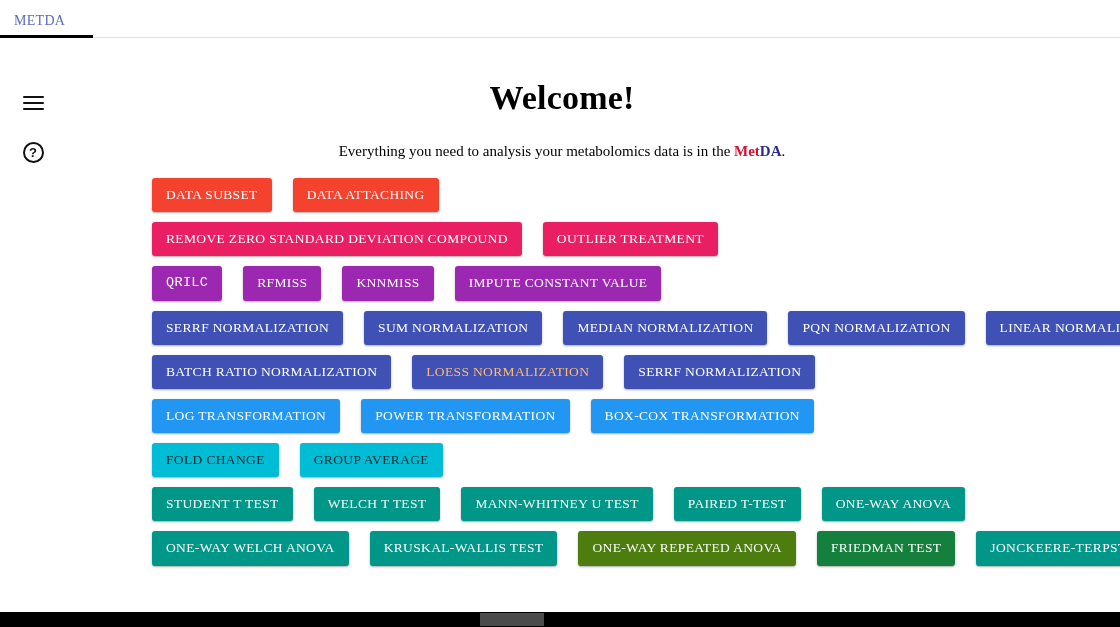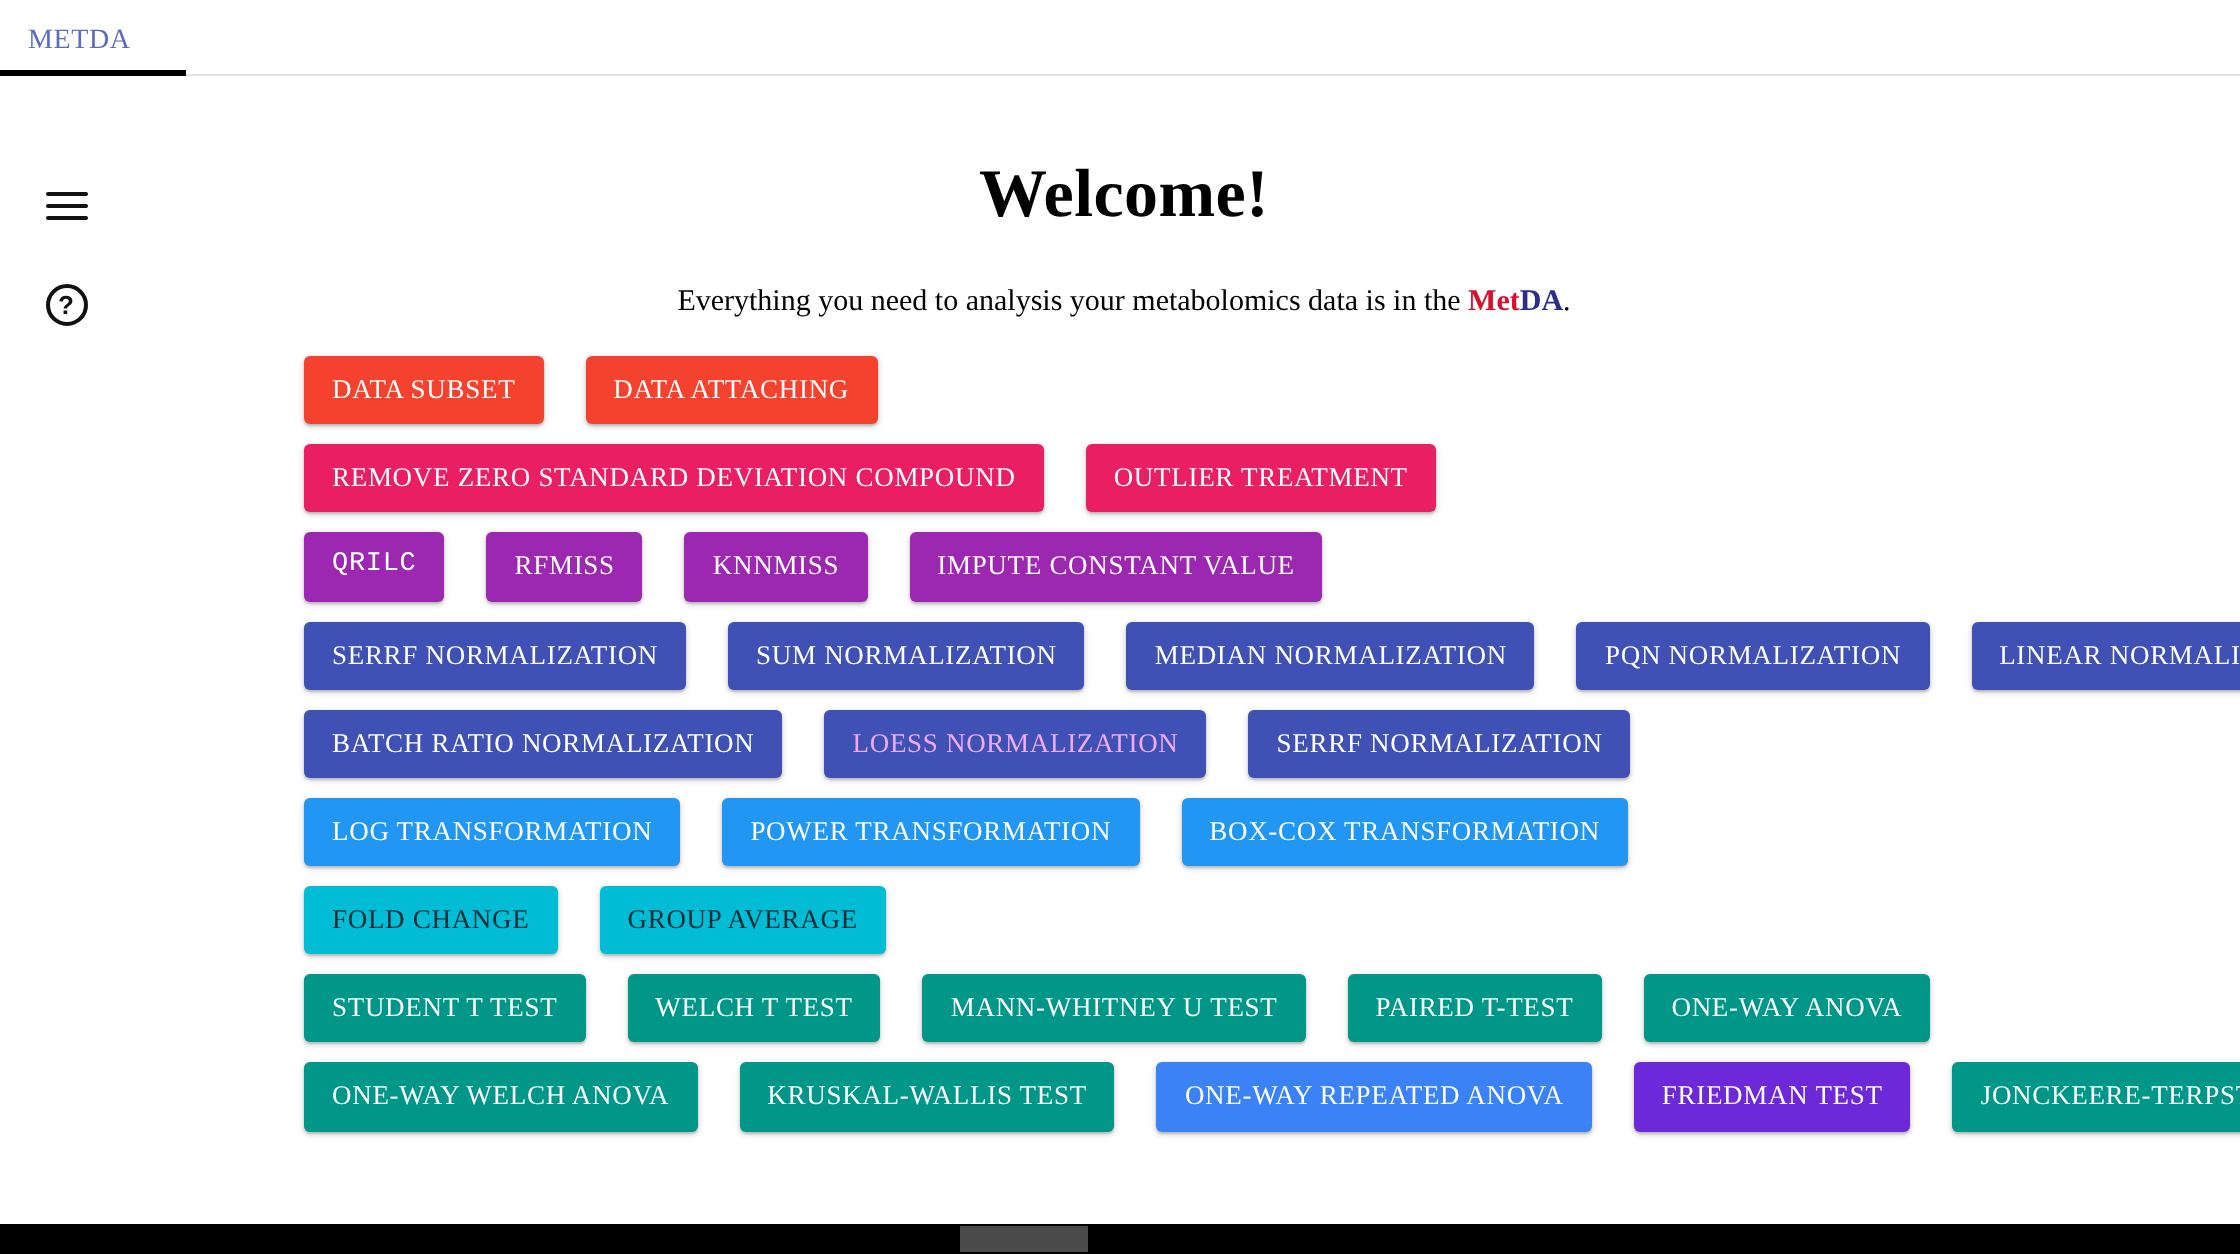--- a/index.html
+++ b/index.html
@@ -216,21 +216,21 @@
       </div>
       <div class="btn-row">
         <button class="mbtn" style="background: rgb(63, 81, 181); color: rgb(255, 255, 255);">SERRF NORMALIZATION</button>
         <button class="mbtn" style="background: rgb(63, 81, 181); color: rgb(255, 255, 255);">SUM NORMALIZATION</button>
         <button class="mbtn" style="background: rgb(63, 81, 181); color: rgb(255, 255, 255);">MEDIAN NORMALIZATION</button>
         <button class="mbtn" style="background: rgb(63, 81, 181); color: rgb(255, 255, 255);">PQN NORMALIZATION</button>
         <button class="mbtn" style="background: rgb(63, 81, 181); color: rgb(255, 255, 255);">LINEAR NORMALIZATION</button>
       </div>
       <div class="btn-row">
         <button class="mbtn" style="background: rgb(63, 81, 181); color: rgb(255, 255, 255);">BATCH RATIO NORMALIZATION</button>
-        <button class="mbtn" style="background: rgb(63, 81, 181); color: #f0abfc;">LOESS NORMALIZATION</button>
+        <button class="mbtn" style="background: rgb(63, 81, 181); color: #fdba74;">LOESS NORMALIZATION</button>
         <button class="mbtn" style="background: rgb(63, 81, 181); color: rgb(255, 255, 255);">SERRF NORMALIZATION</button>
       </div>
       <div class="btn-row">
         <button class="mbtn" style="background: rgb(33, 150, 243); color: rgb(255, 255, 255);">LOG TRANSFORMATION</button>
         <button class="mbtn" style="background: rgb(33, 150, 243); color: rgb(255, 255, 255);">POWER TRANSFORMATION</button>
         <button class="mbtn" style="background: rgb(33, 150, 243); color: rgb(255, 255, 255);">BOX-COX TRANSFORMATION</button>
       </div>
       <div class="btn-row">
         <button class="mbtn dark-text" style="background: rgb(0, 188, 212); color: rgb(16, 42, 51);">FOLD CHANGE</button>
         <button class="mbtn dark-text" style="background: rgb(0, 188, 212); color: rgb(16, 42, 51);">GROUP AVERAGE</button>
@@ -238,22 +238,22 @@
       <div class="btn-row">
         <button class="mbtn" style="background: rgb(0, 150, 136); color: rgb(255, 255, 255);">STUDENT T TEST</button>
         <button class="mbtn" style="background: rgb(0, 150, 136); color: rgb(255, 255, 255);">WELCH T TEST</button>
         <button class="mbtn" style="background: rgb(0, 150, 136); color: rgb(255, 255, 255);">MANN-WHITNEY U TEST</button>
         <button class="mbtn" style="background: rgb(0, 150, 136); color: rgb(255, 255, 255);">PAIRED T-TEST</button>
         <button class="mbtn" style="background: rgb(0, 150, 136); color: rgb(255, 255, 255);">ONE-WAY ANOVA</button>
       </div>
       <div class="btn-row">
         <button class="mbtn" style="background: rgb(0, 150, 136); color: rgb(255, 255, 255);">ONE-WAY WELCH ANOVA</button>
         <button class="mbtn" style="background: rgb(0, 150, 136); color: rgb(255, 255, 255);">KRUSKAL-WALLIS TEST</button>
-        <button class="mbtn" style="background: #3b82f6; color: rgb(255, 255, 255);">ONE-WAY REPEATED ANOVA</button>
-        <button class="mbtn" style="background: #6d28d9; color: rgb(255, 255, 255);">FRIEDMAN TEST</button>
+        <button class="mbtn" style="background: #4d7c0f; color: rgb(255, 255, 255);">ONE-WAY REPEATED ANOVA</button>
+        <button class="mbtn" style="background: #15803d; color: rgb(255, 255, 255);">FRIEDMAN TEST</button>
         <button class="mbtn" style="background: rgb(0, 150, 136); color: rgb(255, 255, 255);">JONCKEERE-TERPSTRA TEST</button>
       </div>
     </div>
 </div>
 
 <div class="hscroll">
   <div class="hscroll-thumb" style="left: 480px; width: 64px;"></div>
 </div>
 
 </body></html>

